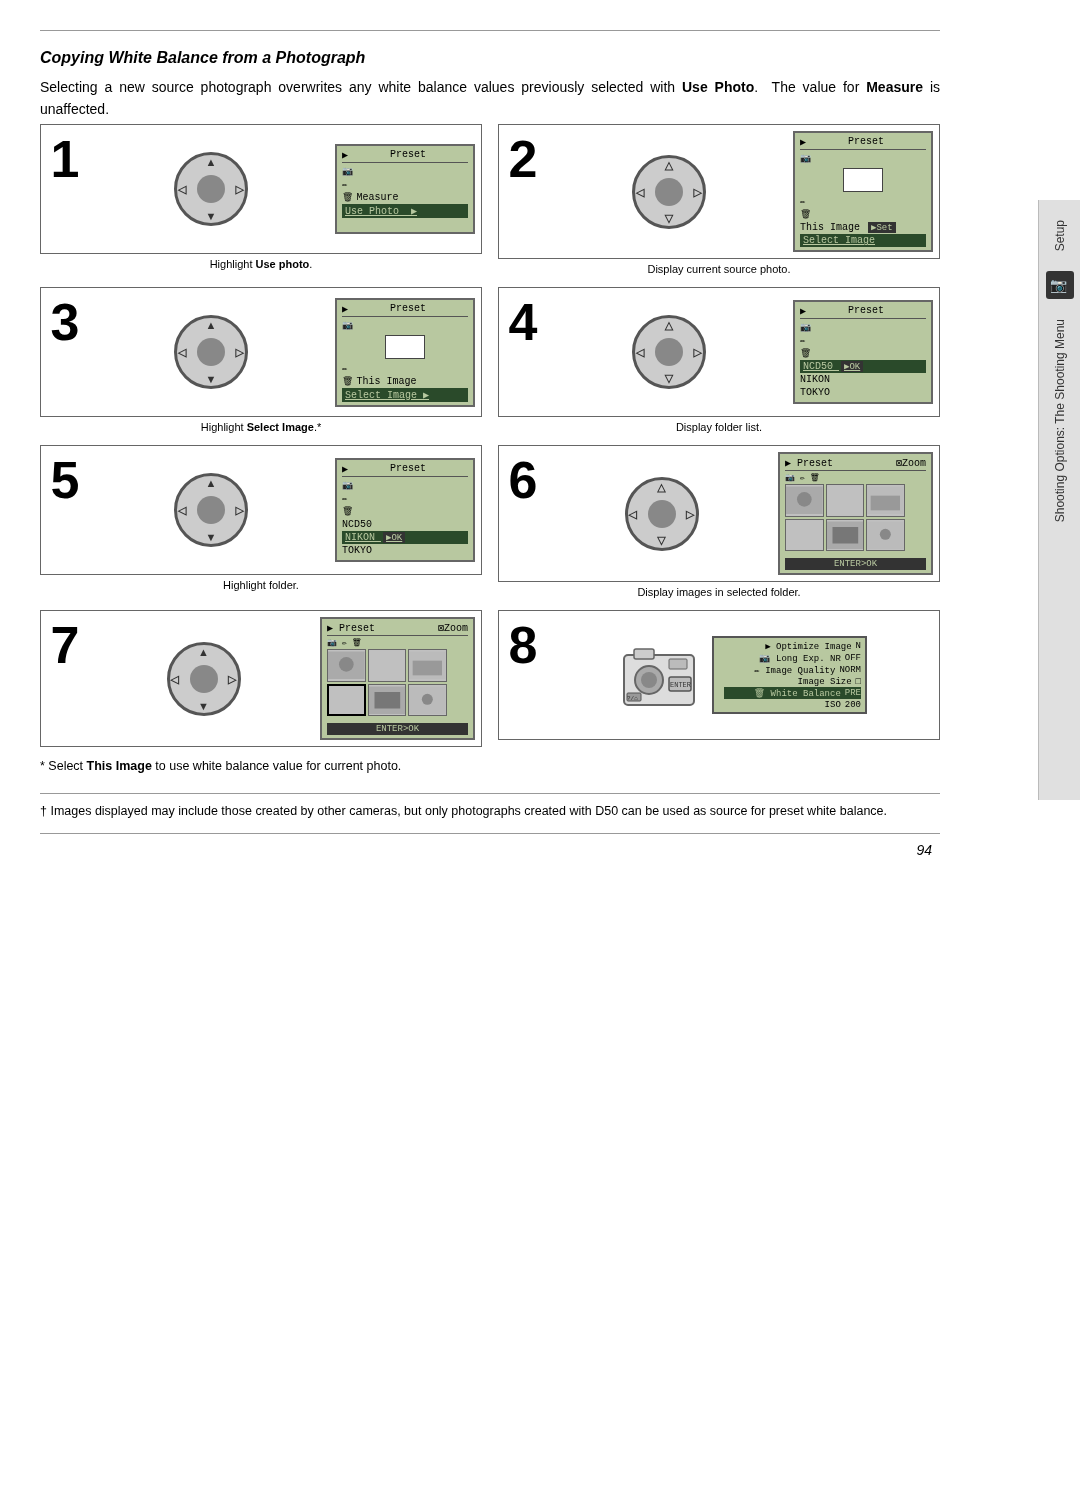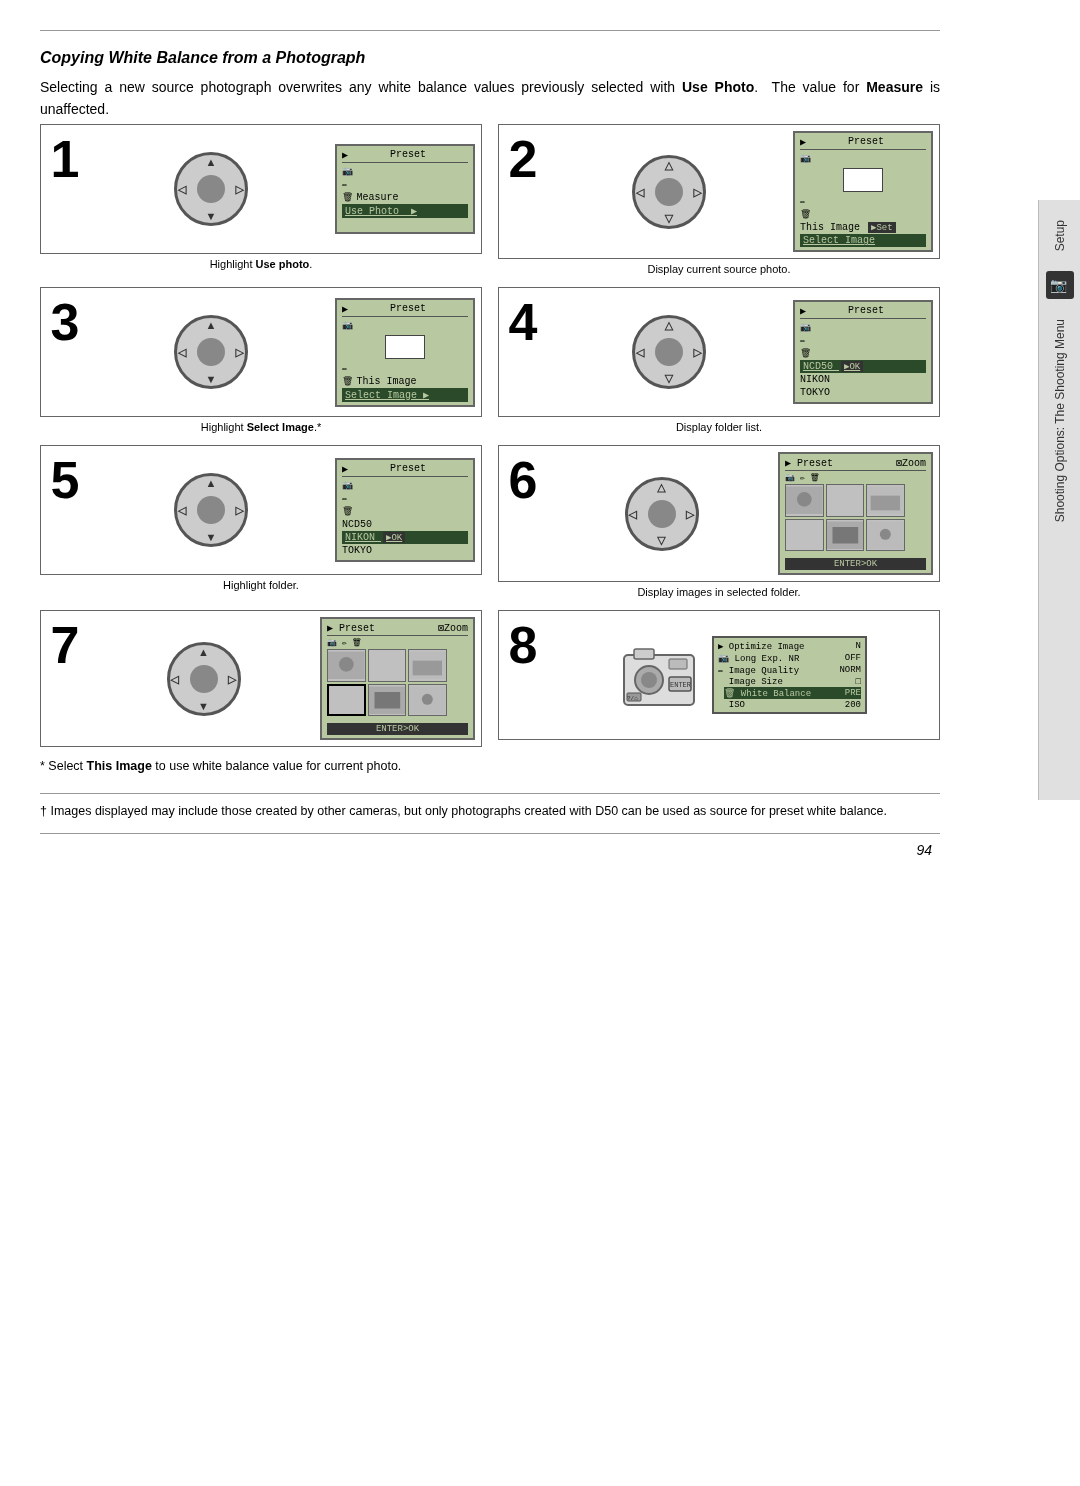--- a/index.html
+++ b/index.html
@@ -268,21 +268,21 @@
       border: 2px solid #555;
       font-family: 'Courier New', monospace;
       font-size: 9px;
       color: #000;
       padding: 2px 4px;
       min-width: 155px;
     }
 
     .lcd8-row {
       display: flex;
-      justify-content: space-between;
+      justify-content: flex-end;
       padding: 0.5px 0;
       white-space: nowrap;
     }
 
     .lcd8-row.hl {
       background: #2a4a2a;
       color: #b8c8a0;
       margin-left: 6px;
     }
 

